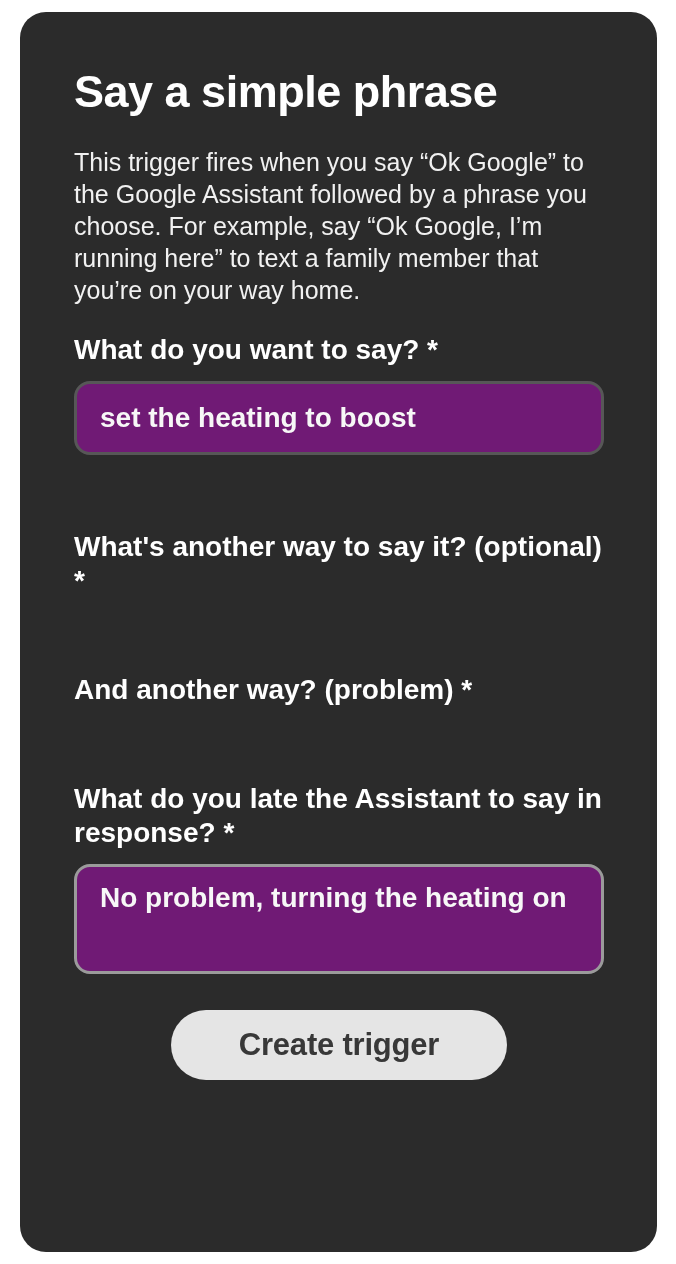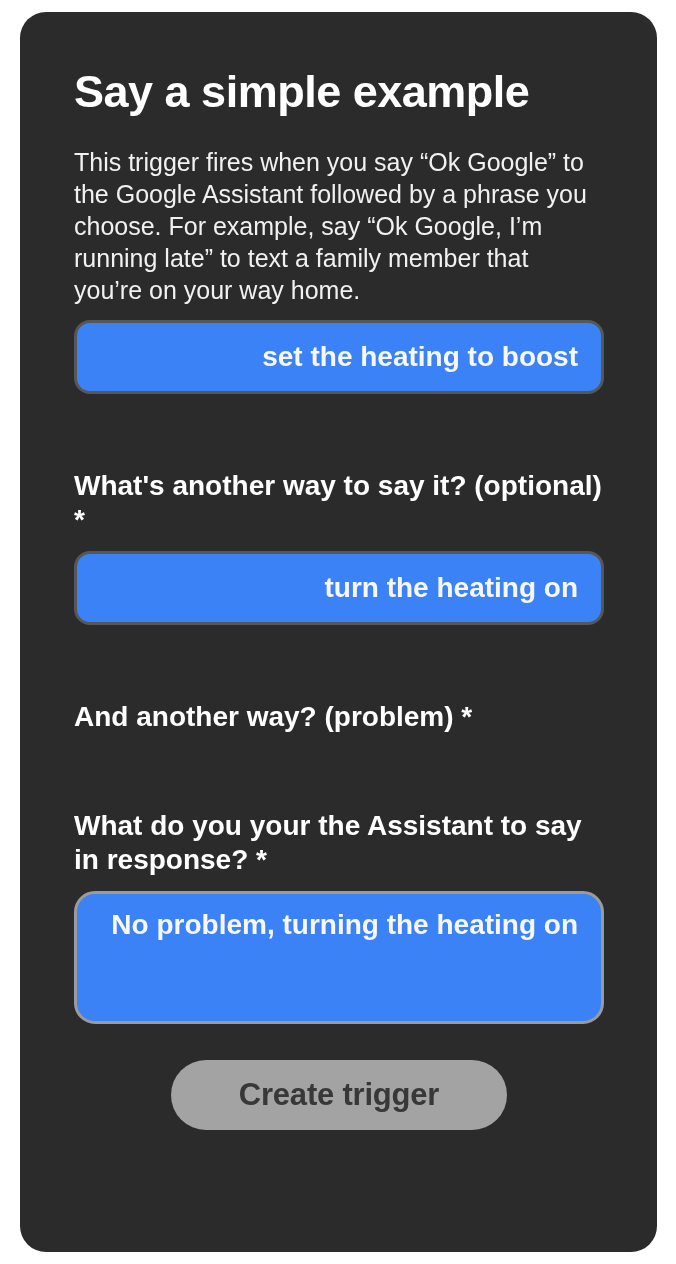--- a/index.html
+++ b/index.html
@@ -43,82 +43,80 @@
     color: #ffffff;
     max-width: 530px;
   }
   .field-label.first { margin-top: 27px; }
   .text-input {
     display: block;
     box-sizing: border-box;
     width: 530px;
     height: 74px;
     margin-top: 14px;
-    background: #3b82f6;
+    background: #701a75;
     border: 3px solid #575757;
     border-radius: 16px;
     color: #f7f7f7;
     font-size: 28px;
     font-weight: 600;
     font-family: inherit;
     padding: 0 23px;
     outline: none;
-    text-align: right;
   }
   .textarea {
-    height: 133px;
+    height: 110px;
     padding: 12px 23px;
     line-height: 38px;
     resize: none;
     overflow: hidden;
-    border-radius: 21px;
   }
   .focused { border-color: #9b9b9b; }
   .button-row {
     text-align: center;
     margin-top: 36px;
   }
   .create-btn {
     width: 336px;
     height: 70px;
     border: none;
     border-radius: 35px;
-    background: #a3a3a3;
+    background: #e5e5e5;
     color: #383838;
     font-size: 31px;
     font-weight: 700;
     font-family: inherit;
     letter-spacing: -0.2px;
     cursor: pointer;
   }
 </style>
 </head>
 <body>
 
 <div class="card">
 
-  <h1 class="title">Say a simple example</h1>
+  <h1 class="title">Say a simple phrase</h1>
 
-  <p class="description">This trigger fires when you say “Ok Google” to the Google Assistant followed by a phrase you choose. For example, say “Ok Google, I’m running late” to text a family member that you’re on your way home.</p>
+  <p class="description">This trigger fires when you say “Ok Google” to the Google Assistant followed by a phrase you choose. For example, say “Ok Google, I’m running here” to text a family member that you’re on your way home.</p>
 
   <div>
+    <div class="field-label first">What do you want to say? *</div>
     <input type="text" class="text-input" value="set the heating to boost" style="">
   </div>
 
   <div>
     <div class="field-label">What's another way to say it? (optional) *</div>
-    <input type="text" class="text-input" value="turn the heating on" style="">
   </div>
 
   <div>
     <div class="field-label">And another way? (problem) *</div>
   </div>
 
   <div>
-    <div class="field-label">What do you your the Assistant to say in response? *</div>
+    <div class="field-label">What do you late the Assistant to say in response? *</div>
     <textarea class="text-input textarea focused" style="">No problem, turning the heating on</textarea>
   </div>
 
   <div class="button-row">
     <button class="create-btn">Create trigger</button>
   </div>
 
 </div>
 
 </body></html>

